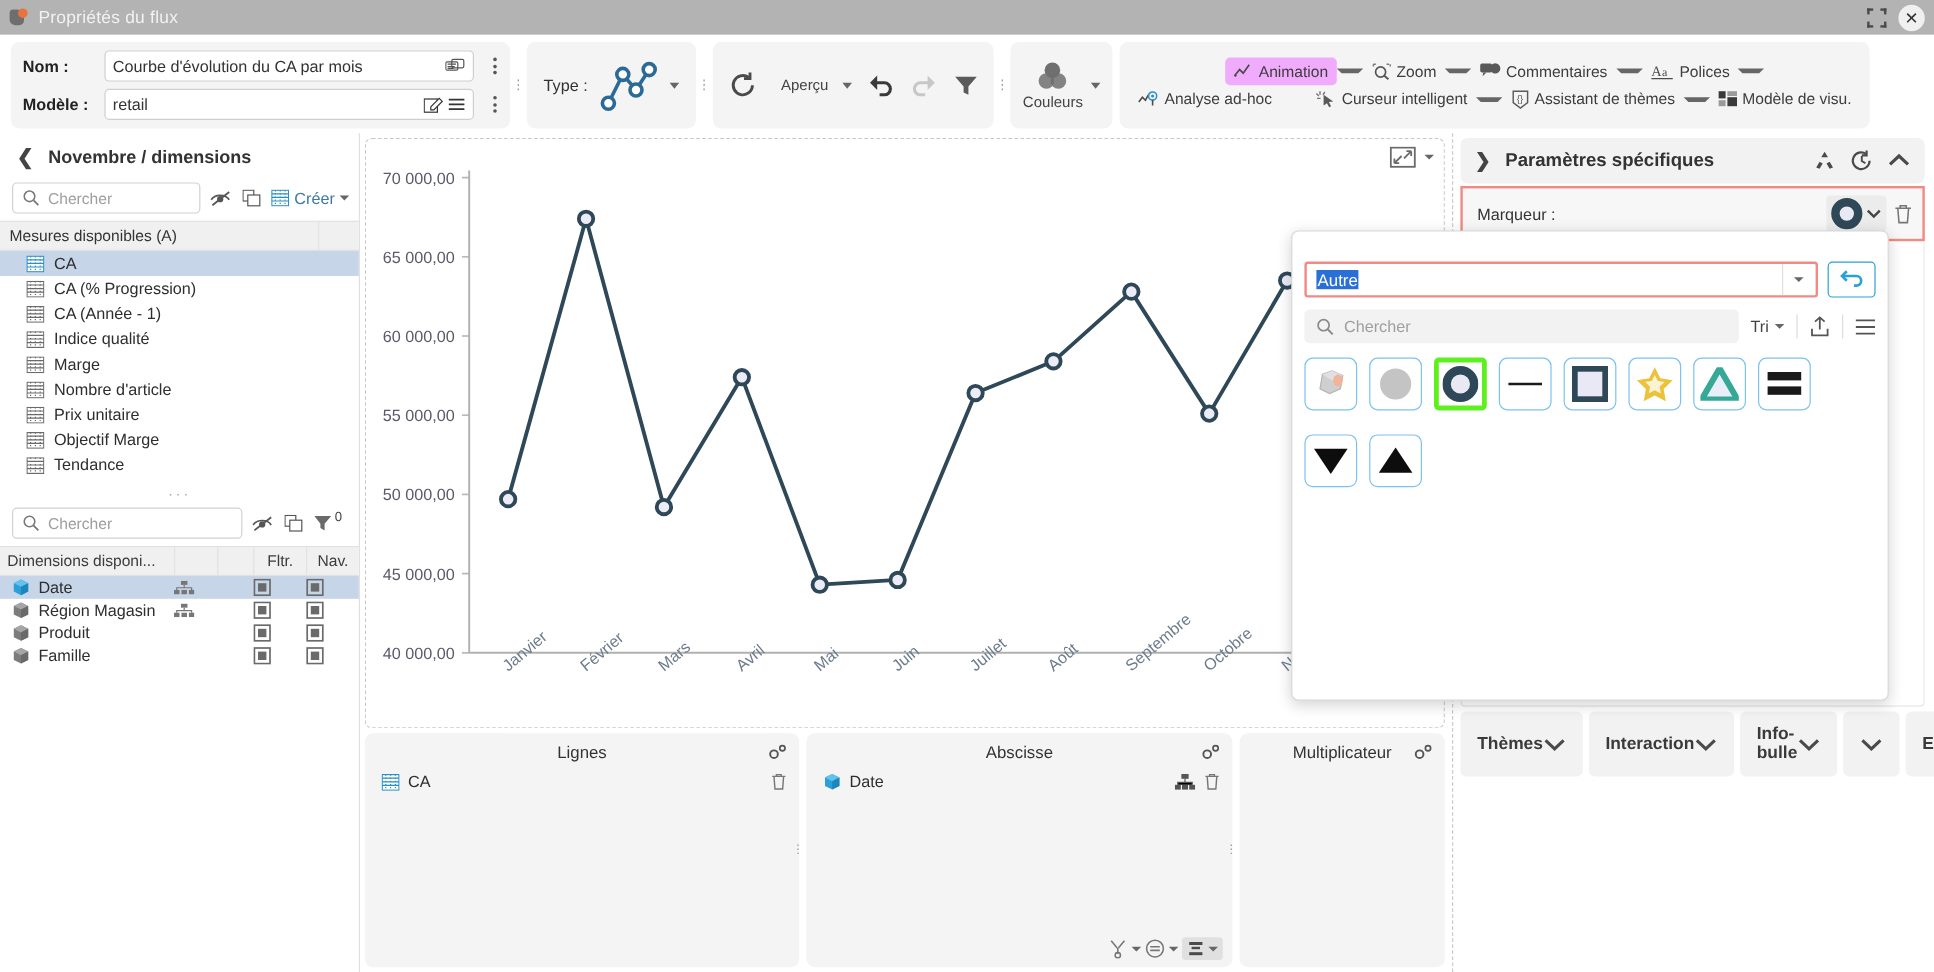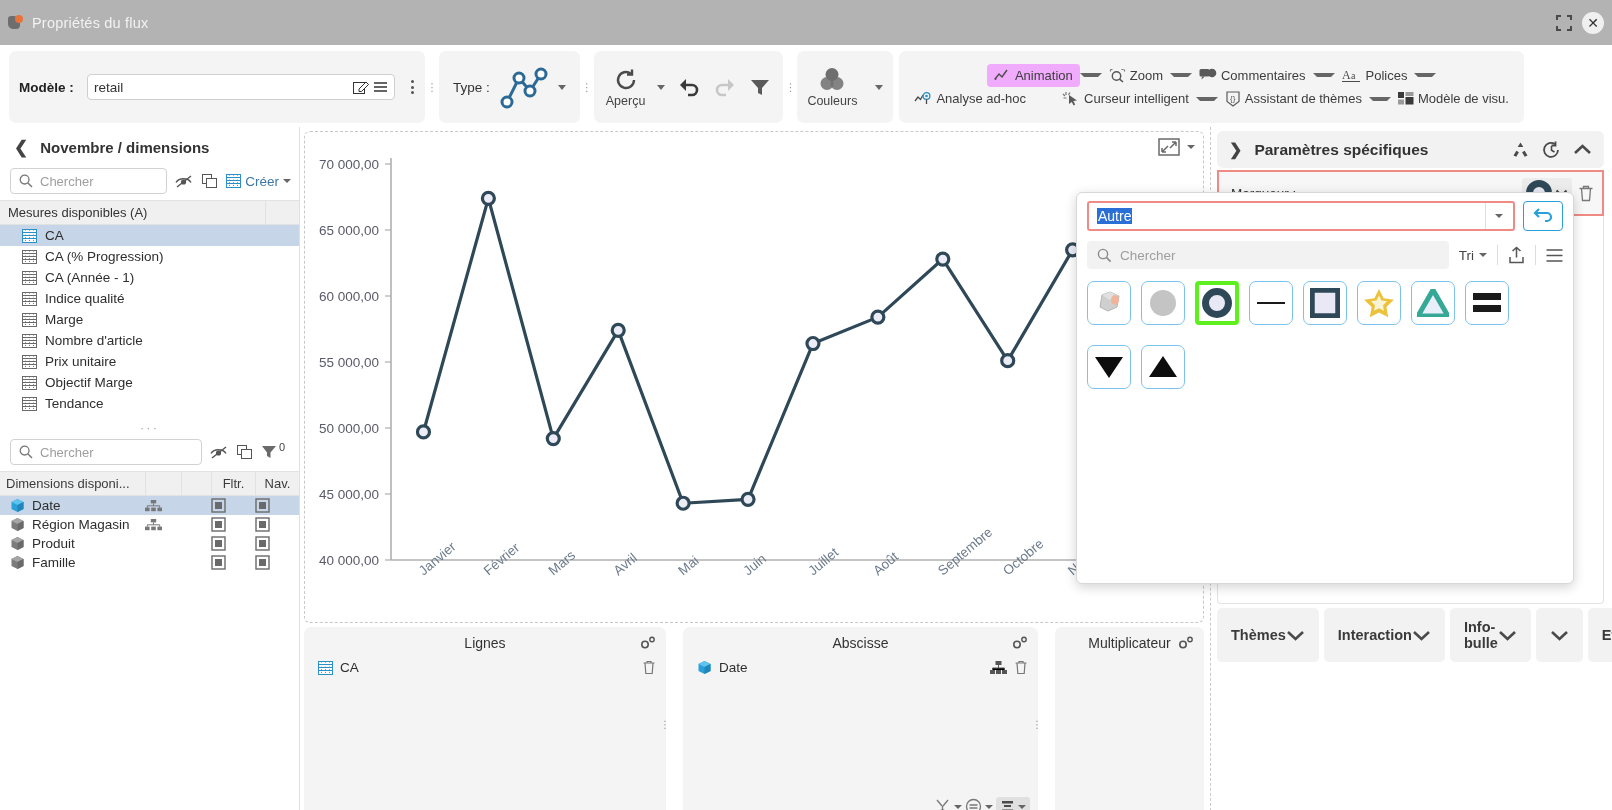--- a/index.html
+++ b/index.html
@@ -7,21 +7,21 @@
   body {
     font-family: "Liberation Sans", sans-serif;
     font-size: 13px;
     color: #3b3b3b;
     background: #ffffff;
   }
   #app { position:relative; width:1612px; height:810px; }
 
   
   .titlebar {
-    height:45px; background:#b3b3b3; display:flex; align-items:center;
+    height:29px; background:#b3b3b3; display:flex; align-items:center;
     padding:0 8px; gap:8px;
   }
   .titlebar .tb-title { color:#f2f2f2; font-size:14.5px; letter-spacing:.2px; }
   .tb-appicon { width:16px; height:16px; position:relative; }
   .tb-appicon .c1 { position:absolute; left:0; top:1px; width:12px;height:13px;border-radius:3px 6px 4px 5px; background:#6e6e6e; }
   .tb-appicon .c2 { position:absolute; left:7px; top:0px; width:8px;height:8px;border-radius:50%; background:#e8743b; }
   .tb-spacer { flex:1; }
   .tb-btn { color:#4a4a4a; cursor:default; display:flex;align-items:center;justify-content:center; }
   .tb-restore { width:20px;height:20px; position:relative; }
   .tb-restore i { position:absolute; width:5px;height:5px; border:2px solid #4a4a4a; }
@@ -48,30 +48,30 @@
   .finput .ico { color:#555; display:flex; align-items:center; gap:3px; }
   .kebab { width:14px; display:flex; flex-direction:column; align-items:center; gap:2.5px; cursor:default;}
   .kebab b { width:3px;height:3px;border-radius:50%;background:#555; display:block;}
 
   .typegrp { padding:0 14px; gap:8px; }
   .lbl-type { font-size:13.5px; color:#333; }
   .caret { width:0;height:0;border-left:4.5px solid transparent;border-right:4.5px solid transparent;border-top:5px solid #666; }
   .caret.sm { border-left-width:4px;border-right-width:4px;border-top-width:4.5px; }
 
   .apergrp { padding:0 12px; gap:12px; }
-  .ap-item { display:flex;flex-direction:column;align-items:center;gap:1px; font-size:12.5px; color:#444; }
+  .ap-item { display:flex;flex-direction:row;align-items:center;gap:19px; font-size:12.5px; color:#444; }
   .iconbtn { display:flex;align-items:center;justify-content:center; color:#4a4a4a; }
 
   .optgrp { flex-direction:column; justify-content:center; padding:2px 8px; }
   .optrow { display:flex; align-items:center; gap:0px; }
   .optbtn { display:flex; align-items:center; gap:4px; padding:4px 7px; border-radius:4px; font-size:13px; color:#3d3d3d; white-space:nowrap;}
   .optbtn.active { background:#f0abfc; }
   .optcaret { padding:0 9px 0 5px; }
 
-  .colgrp { padding:0 10px; gap:18px;}
+  .colgrp { padding:0 10px; gap:7px;}
   .col-item { display:flex;flex-direction:column;align-items:center; font-size:12.5px; color:#444; gap:0px;}
 
   
   .main { display:flex; height:calc(810px - 29px - 82px); }
 
   
   .leftpanel { width:300px; background:#fff; border-right:1px solid #e0e0e0; display:flex; flex-direction:column; }
   .lp-head { display:flex; align-items:center; gap:12px; padding:10px 10px 8px 14px; }
   .lp-back { font-size:17px; color:#444; font-weight:bold; }
   .lp-title { font-size:15px; font-weight:bold; color:#333; }
@@ -91,21 +91,21 @@
   .drow { display:flex; align-items:center; font-size:13.5px; color:#2e2e2e; padding:2px 0; }
   .drow.sel { background:#c7d5e8; }
   .drow .nm { flex:1; display:flex; align-items:center; gap:7px; padding-left:10px;}
   .drow .cl { width:44px; text-align:center; }
 
   
   .center { flex:1; display:flex; flex-direction:column; padding:4px 6px 4px 4px; gap:4px; min-width:0;}
   .chartcard { flex:0 0 492px; border:1px dashed #c8c8c8; border-radius:6px; background:#fff; position:relative; }
   .chart-tools { position:absolute; right:8px; top:6px; display:flex; align-items:center; gap:7px;}
 
-  .zones { flex:1; display:flex; gap:17px; min-height:0; }
+  .zones { flex:1; display:flex; gap:6px; min-height:0; }
   .zone { background:#f4f4f4; border-radius:7px; position:relative; display:flex; flex-direction:column; }
   .zone .zhead { text-align:center; font-size:14px; color:#333; padding:8px 0 4px; position:relative; }
   .zone .zgear { position:absolute; right:10px; top:8px; }
   .zitem { display:flex; align-items:center; gap:7px; padding:5px 10px 0 14px; font-size:13.5px; color:#2e2e2e; }
   .zitem .sp { flex:1; }
   .zfoot { position:absolute; right:8px; bottom:6px; display:flex; align-items:center; gap:3px; }
   .zhandle { position:absolute; right:-4px; top:50%; transform:translateY(-50%); color:#999; font-size:10px; line-height:4px; }
 
   
   .rightpanel { width:402px; background:#fff; border-left:1px dashed #cacaca; padding:4px 8px 4px 6px; display:flex; flex-direction:column; gap:4px;}
@@ -123,21 +123,21 @@
   .accordion { display:flex; flex-direction:row; gap:5px; }
   .acc { background:#f2f2f2; border-radius:5px; display:flex; align-items:center; padding:11px 14px; }
   .acc .at { flex:1; font-size:14.5px; font-weight:bold; color:#3a3a3a;}
 
   
   .popup {
     position:absolute; left:1076px; top:192px; width:498px; height:392px;
     background:#fff; border:1px solid #d8d8d8; border-radius:6px; box-shadow:0 3px 12px rgba(0,0,0,.18);
     padding:8px 10px; z-index:40;
   }
-  .pp-top { display:flex; align-items:center; gap:8px; }
+  .pp-top { display:flex; align-items:center; gap:8px;margin-top:17px; }
   .pp-input {
     flex:1; height:30px; border:2px solid #f08a84; background:#fff; border-radius:3px;
     display:flex; align-items:center; padding:0 2px 0 8px;
   }
   .pp-input .sel { background:#2a6fd6; color:#fff; font-size:14px; padding:0 1px; }
   .pp-input .dd { width:26px; height:26px; border-left:1px solid #e0e0e0; display:flex;align-items:center;justify-content:center;}
   .pp-undo { width:40px;height:30px;border:1.5px solid #2aa0d8; border-radius:4px; background:#fff; display:flex;align-items:center;justify-content:center; color:#2aa0d8; font-size:17px;}
   .pp-search { margin-top:10px; display:flex; align-items:center; gap:10px; }
   .pp-searchbox { flex:1; height:28px; background:#f2f2f2; border-radius:4px; display:flex;align-items:center;gap:8px;padding:0 10px;}
   .pp-searchbox .ph { color:#9e9e9e; font-size:13.5px;}
@@ -169,20 +169,38 @@
         <i></i>
         <i></i>
         <i></i>
       </span>
     <span class="tb-btn tb-close">✕</span>
   </div>
 
   <div class="toolbar">
 
     <div class="tgroup fieldgrp">
+      <div class="frow">
+        <span class="flabel">Nom :</span>
+        <span class="finput">
+          <span class="val">Courbe d'évolution du CA par mois</span>
+          <span class="ico">
+            <svg width="17" height="15" viewBox="0 0 17 15">
+                <rect x="0.5" y="3.5" width="10" height="7" rx="1.2" fill="none" stroke="#555"></rect>
+                <rect x="5.5" y="1.5" width="10" height="7" rx="1.2" fill="none" stroke="#555"></rect>
+                <path d="M2 5.5h7M2 7.5h6M2 9h5" stroke="#555" stroke-width="1"></path>
+              </svg>
+          </span>
+        </span>
+        <span class="kebab">
+            <b></b>
+            <b></b>
+            <b></b>
+          </span>
+      </div>
       <div class="frow">
         <span class="flabel">Modèle :</span>
         <span class="finput">
           <span class="val">retail</span>
           <span class="ico">
             <span>
               <svg width="17" height="15" viewBox="0 0 17 15">
                   <rect x="0.5" y="2.5" width="11" height="11" fill="none" stroke="#333"></rect>
                   <path d="M6 9l7-7 2.5 2.5-7 7H6z" fill="#fff" stroke="#333"></path>
                 </svg>

